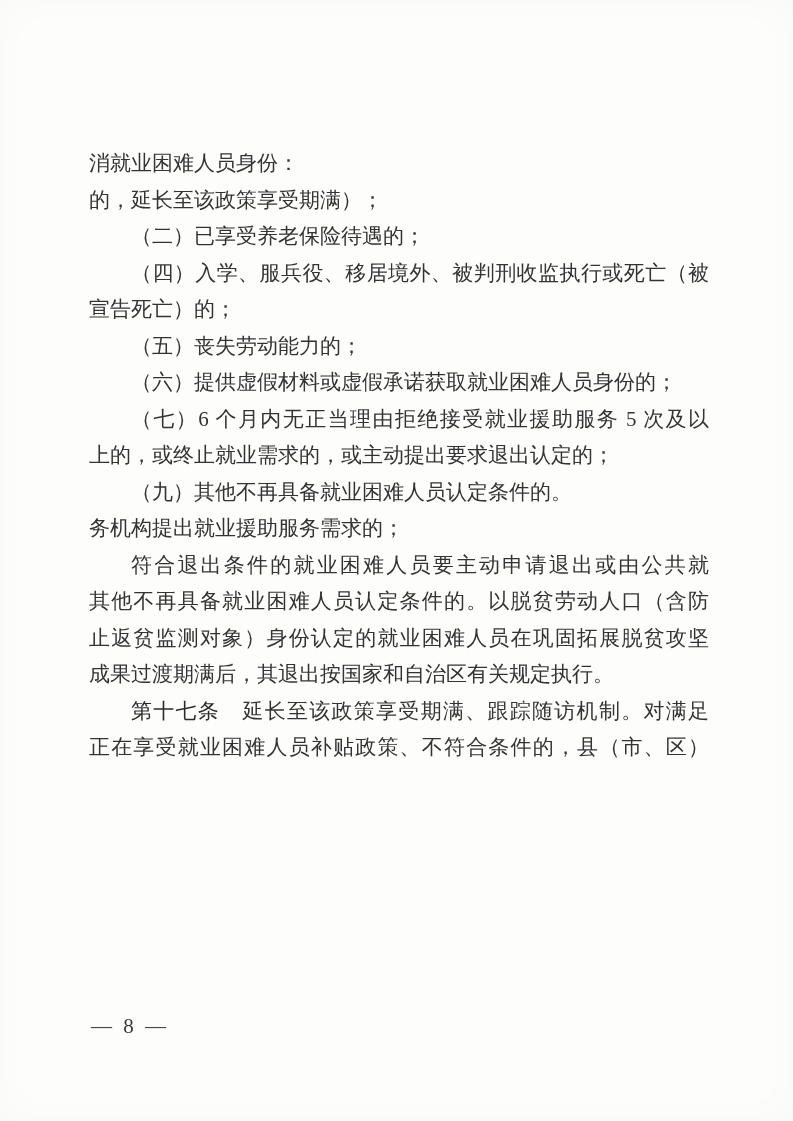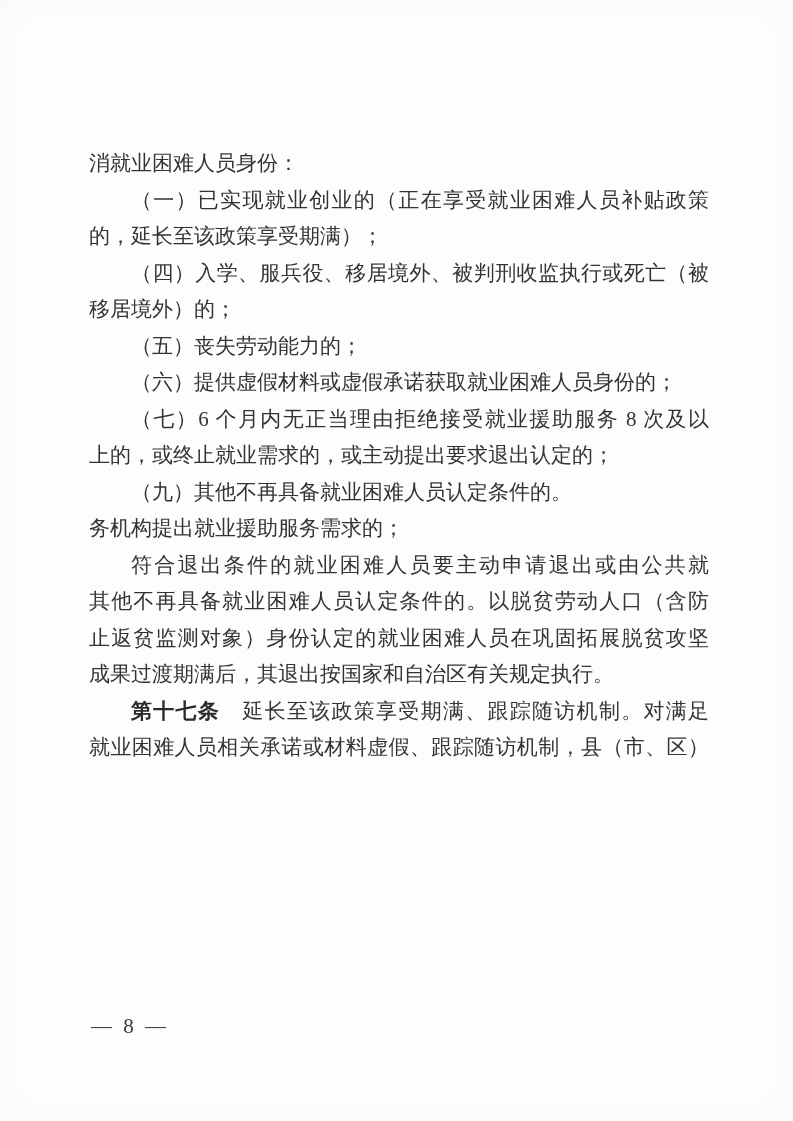--- a/index.html
+++ b/index.html
@@ -33,51 +33,51 @@
   }
   
   .line.full {
     text-align-last: justify;
     white-space: normal;
   }
   .line.indent {
     text-indent: 42px;
   }
   .bold {
-    font-weight: bold;
+    font-weight: normal;
     color: #2a2a2a;
   }
   .footer {
     position: absolute;
     left: 91px;
     top: 1014px;
     font-size: 21px;
     letter-spacing: 3px;
     color: #3a3a3a;
   }
 </style>
 </head>
 <body>
 
 <div class="page">
   <div class="text-block">
     <div class="line">消就业困难人员身份：</div>
-    <div class="line full indent">（一）已实现就业创业的（正在享受就业困难人员补贴政策</div>
     <div class="line">的，延长至该政策享受期满）；</div>
+    <div class="line indent">（二）已享受养老保险待遇的；</div>
     <div class="line full indent">（四）入学、服兵役、移居境外、被判刑收监执行或死亡（被</div>
-    <div class="line">移居境外）的；</div>
+    <div class="line">宣告死亡）的；</div>
     <div class="line indent">（五）丧失劳动能力的；</div>
     <div class="line indent">（六）提供虚假材料或虚假承诺获取就业困难人员身份的；</div>
-    <div class="line full indent">（七）6 个月内无正当理由拒绝接受就业援助服务 8 次及以</div>
+    <div class="line full indent">（七）6 个月内无正当理由拒绝接受就业援助服务 5 次及以</div>
     <div class="line">上的，或终止就业需求的，或主动提出要求退出认定的；</div>
     <div class="line indent">（九）其他不再具备就业困难人员认定条件的。</div>
     <div class="line">务机构提出就业援助服务需求的；</div>
     <div class="line full indent">符合退出条件的就业困难人员要主动申请退出或由公共就</div>
     <div class="line full">其他不再具备就业困难人员认定条件的。以脱贫劳动人口（含防</div>
     <div class="line full">止返贫监测对象）身份认定的就业困难人员在巩固拓展脱贫攻坚</div>
     <div class="line">成果过渡期满后，其退出按国家和自治区有关规定执行。</div>
     <div class="line full indent">
       <span class="bold">第十七条</span><span>　延长至该政策享受期满、跟踪随访机制。对满足</span>
     </div>
-    <div class="line full">就业困难人员相关承诺或材料虚假、跟踪随访机制，县（市、区）</div>
+    <div class="line full">正在享受就业困难人员补贴政策、不符合条件的，县（市、区）</div>
   </div>
   <div class="footer">— 8 —</div>
 </div>
 
 </body></html>

